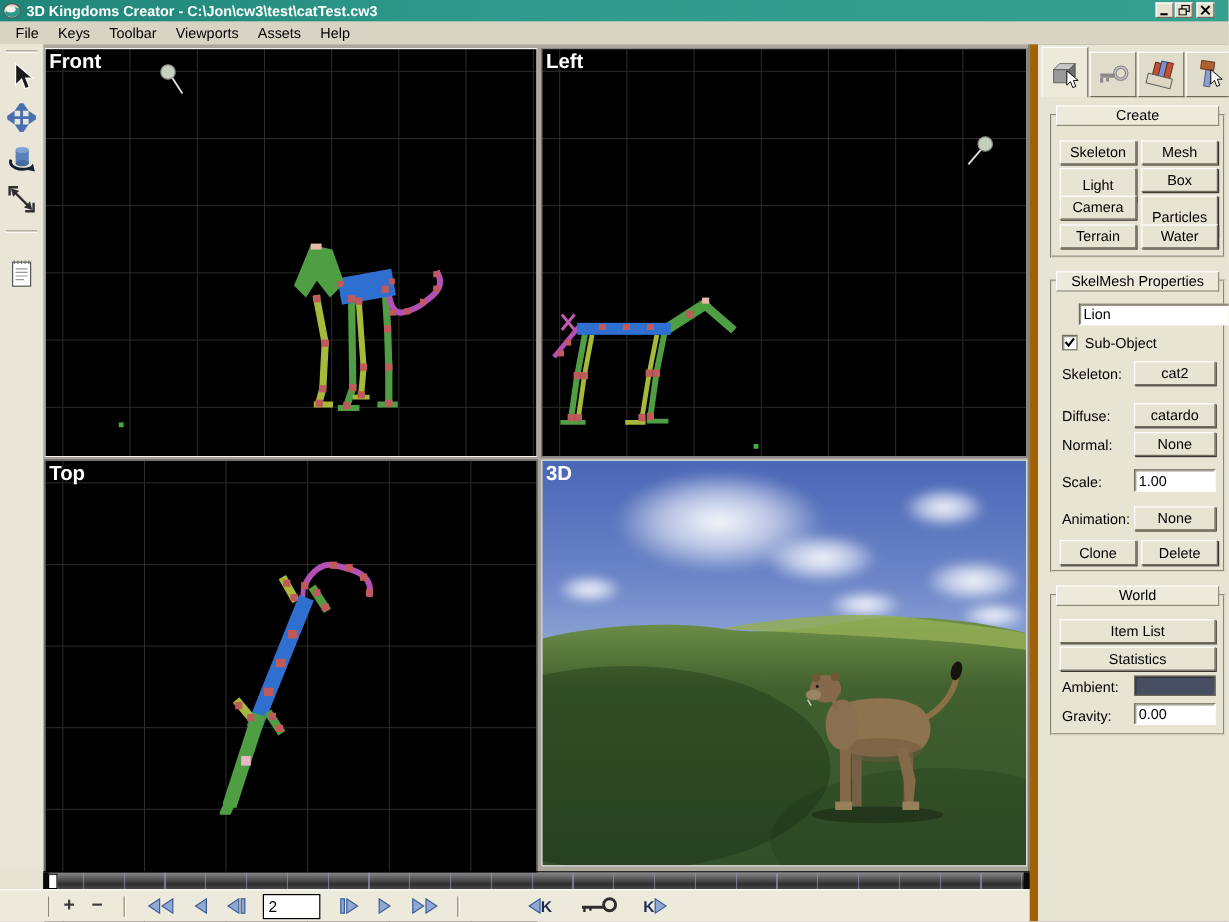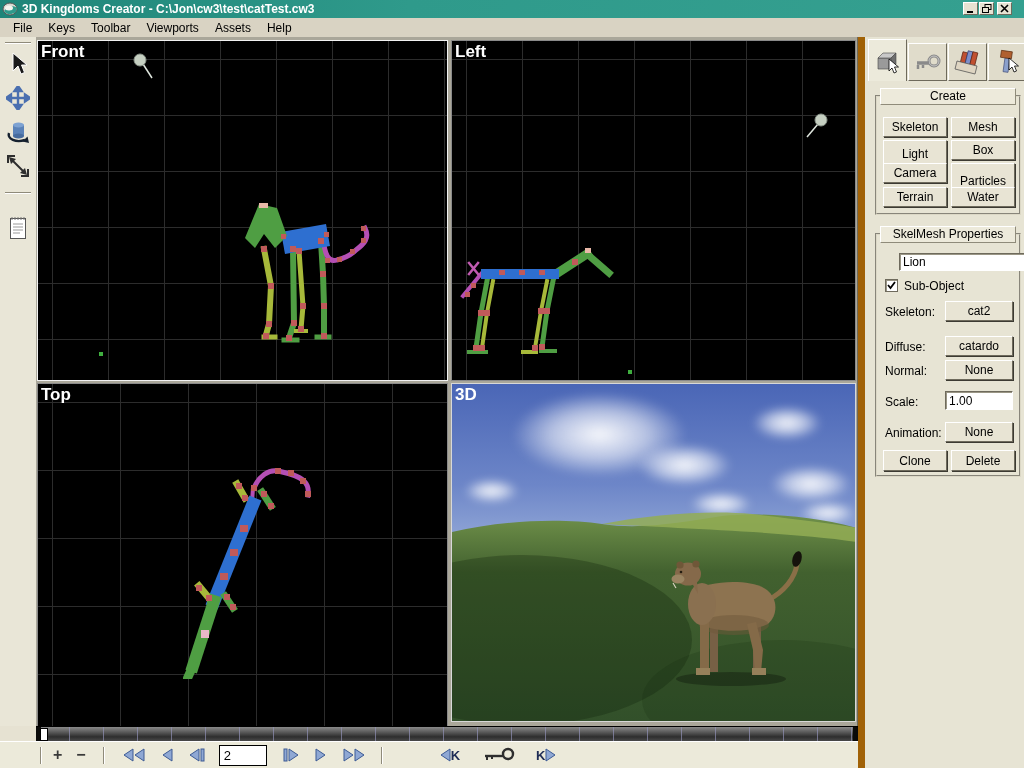--- a/index.html
+++ b/index.html
@@ -420,20 +420,29 @@
       <span class="abs prop-label" style="left:8px; top:129px;">Normal:</span>
       <div class="abs btn" style="left:68px; top:125px; width:68px; height:20px;">None</div>
       <span class="abs prop-label" style="left:8px; top:160px;">Scale:</span>
       <input class="abs txt-input" style="left: 68px; top: 156px; width: 68px; height: 19px;" value="1.00">
       <span class="abs prop-label" style="left:8px; top:191px;">Animation:</span>
       <div class="abs btn" style="left:68px; top:187px; width:68px; height:20px;">None</div>
       <div class="abs btn" style="left:6px; top:215px; width:64px; height:21px;">Clone</div>
       <div class="abs btn" style="left:74px; top:215px; width:64px; height:21px;">Delete</div>
     </div>
 
+    <div class="groupbox" style="top:458px; height:118px;">
+      <div class="group-header">World</div>
+      <div class="abs btn" style="left:6px; top:19px; width:130px; height:20px;">Item List</div>
+      <div class="abs btn" style="left:6px; top:42px; width:130px; height:20px;">Statistics</div>
+      <span class="abs prop-label" style="left:8px; top:69px;">Ambient:</span>
+      <div class="abs swatch" style="left: 68px; top: 66px; width: 68px; height: 17px; background: rgb(71, 78, 97);"></div>
+      <span class="abs prop-label" style="left:8px; top:93px;">Gravity:</span>
+      <input class="abs txt-input" style="left: 68px; top: 89px; width: 68px; height: 18px;" value="0.00">
+    </div>
   </div>
 
   <div class="abs ttrack">
     <div class="tcap" style="left:0;"></div>
     <div class="tcap" style="right:0;"></div>
     <div class="thandle"></div>
   </div>
 
   <div class="abs controls">
     <div class="csep" style="margin-left:40px;"></div>

